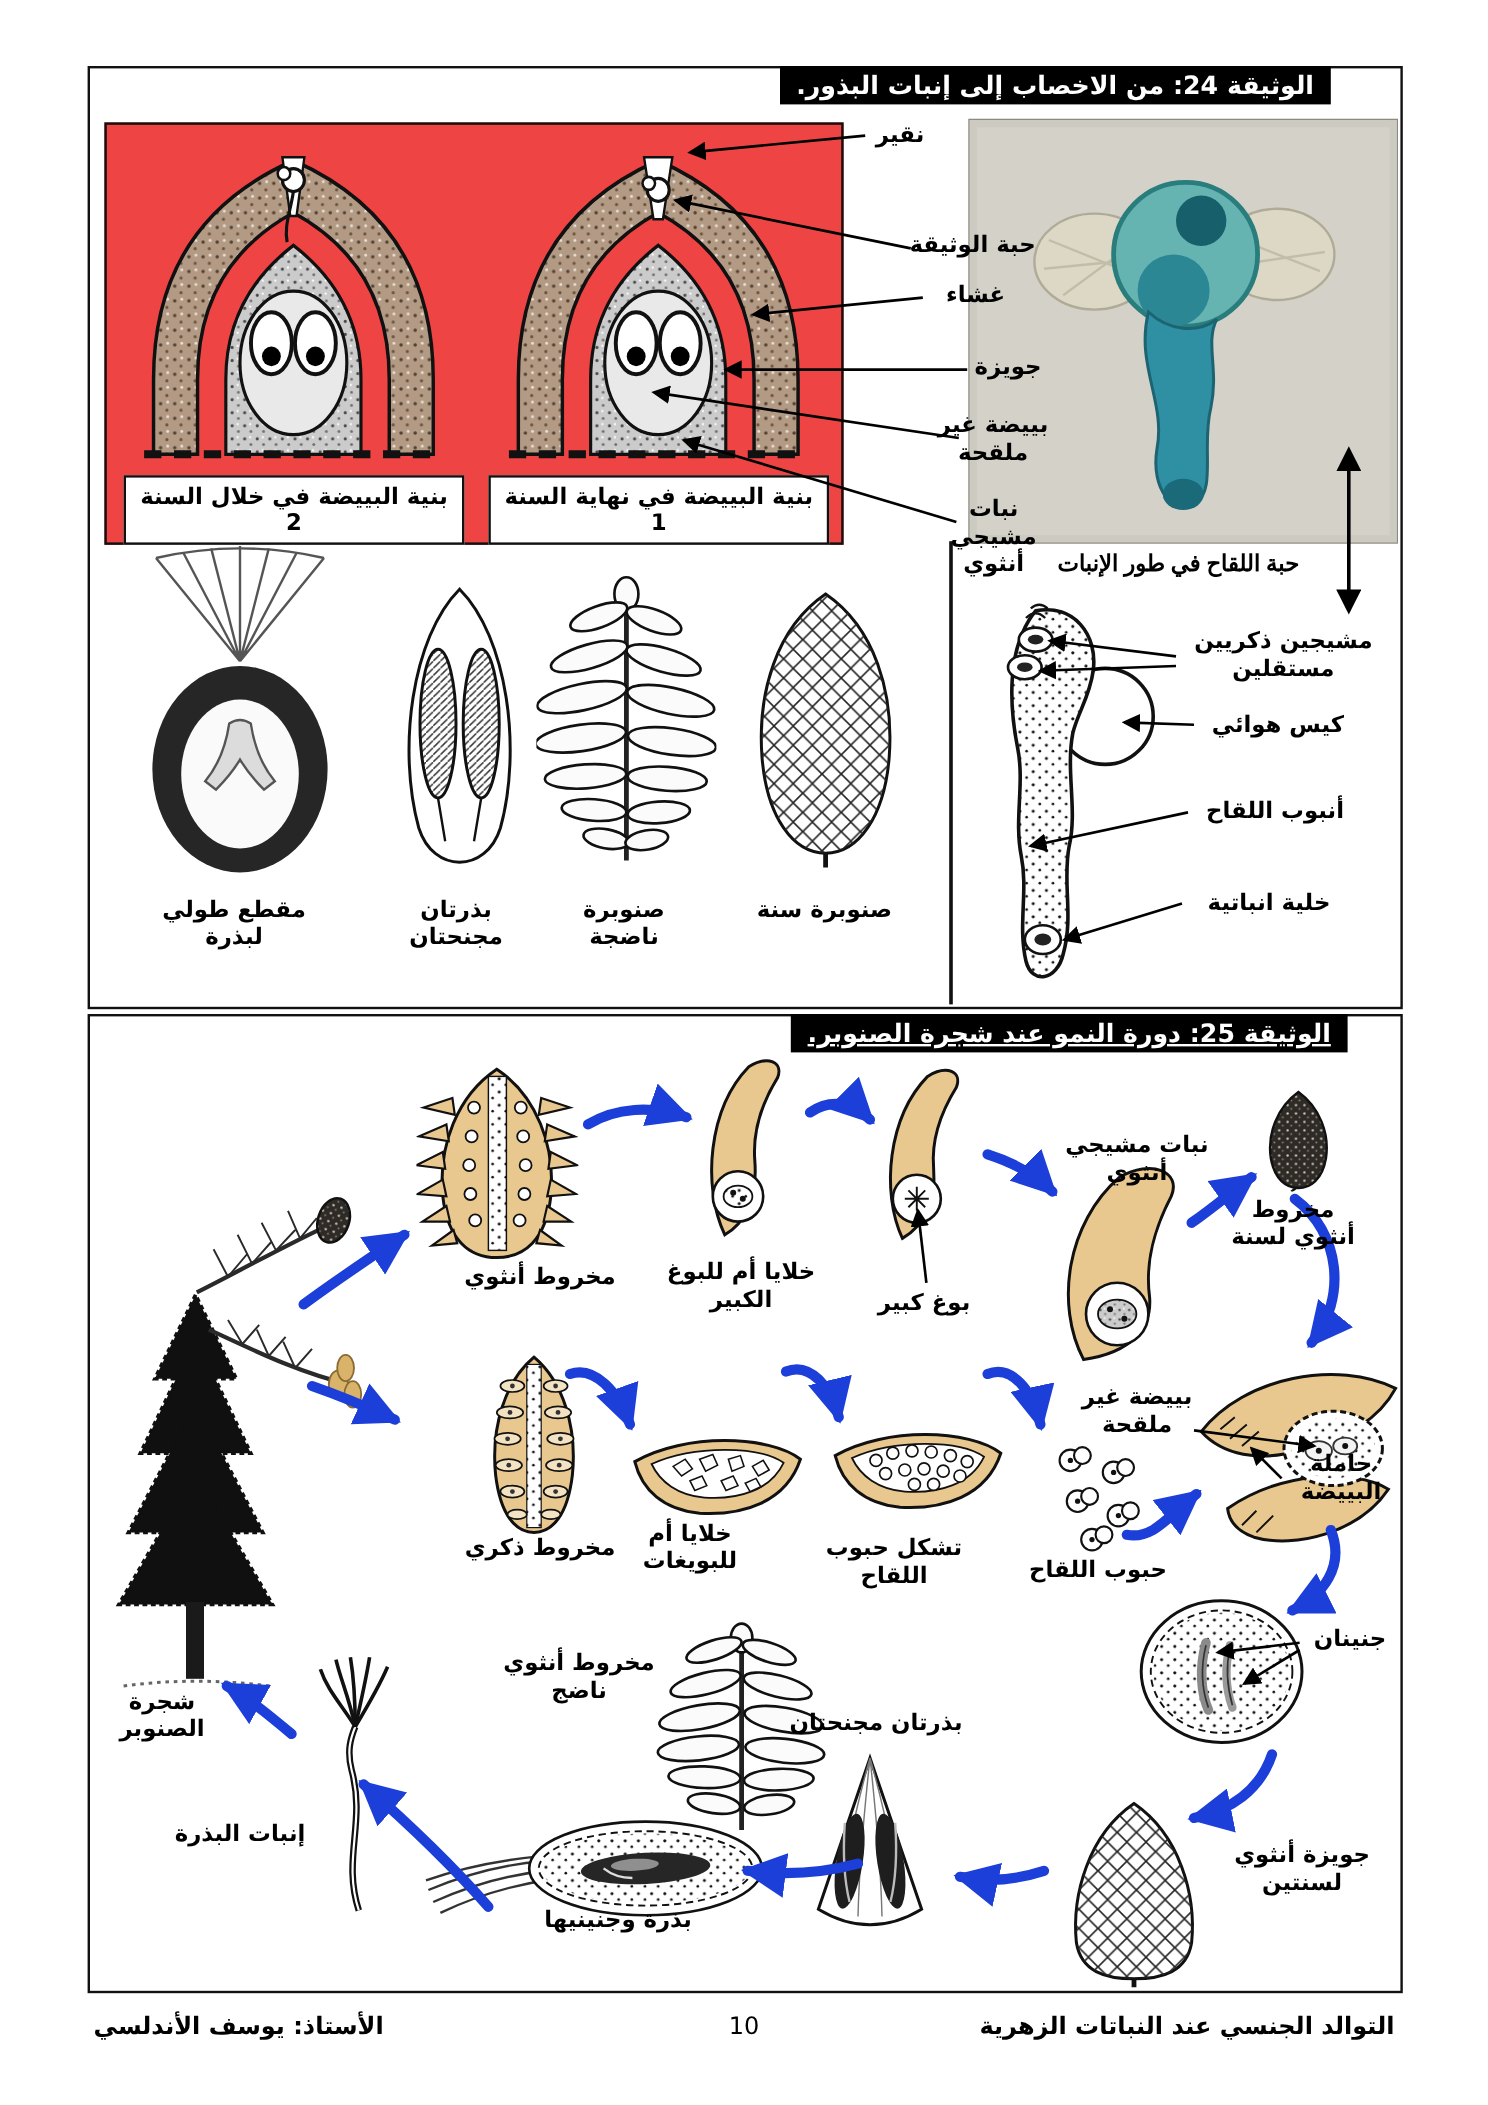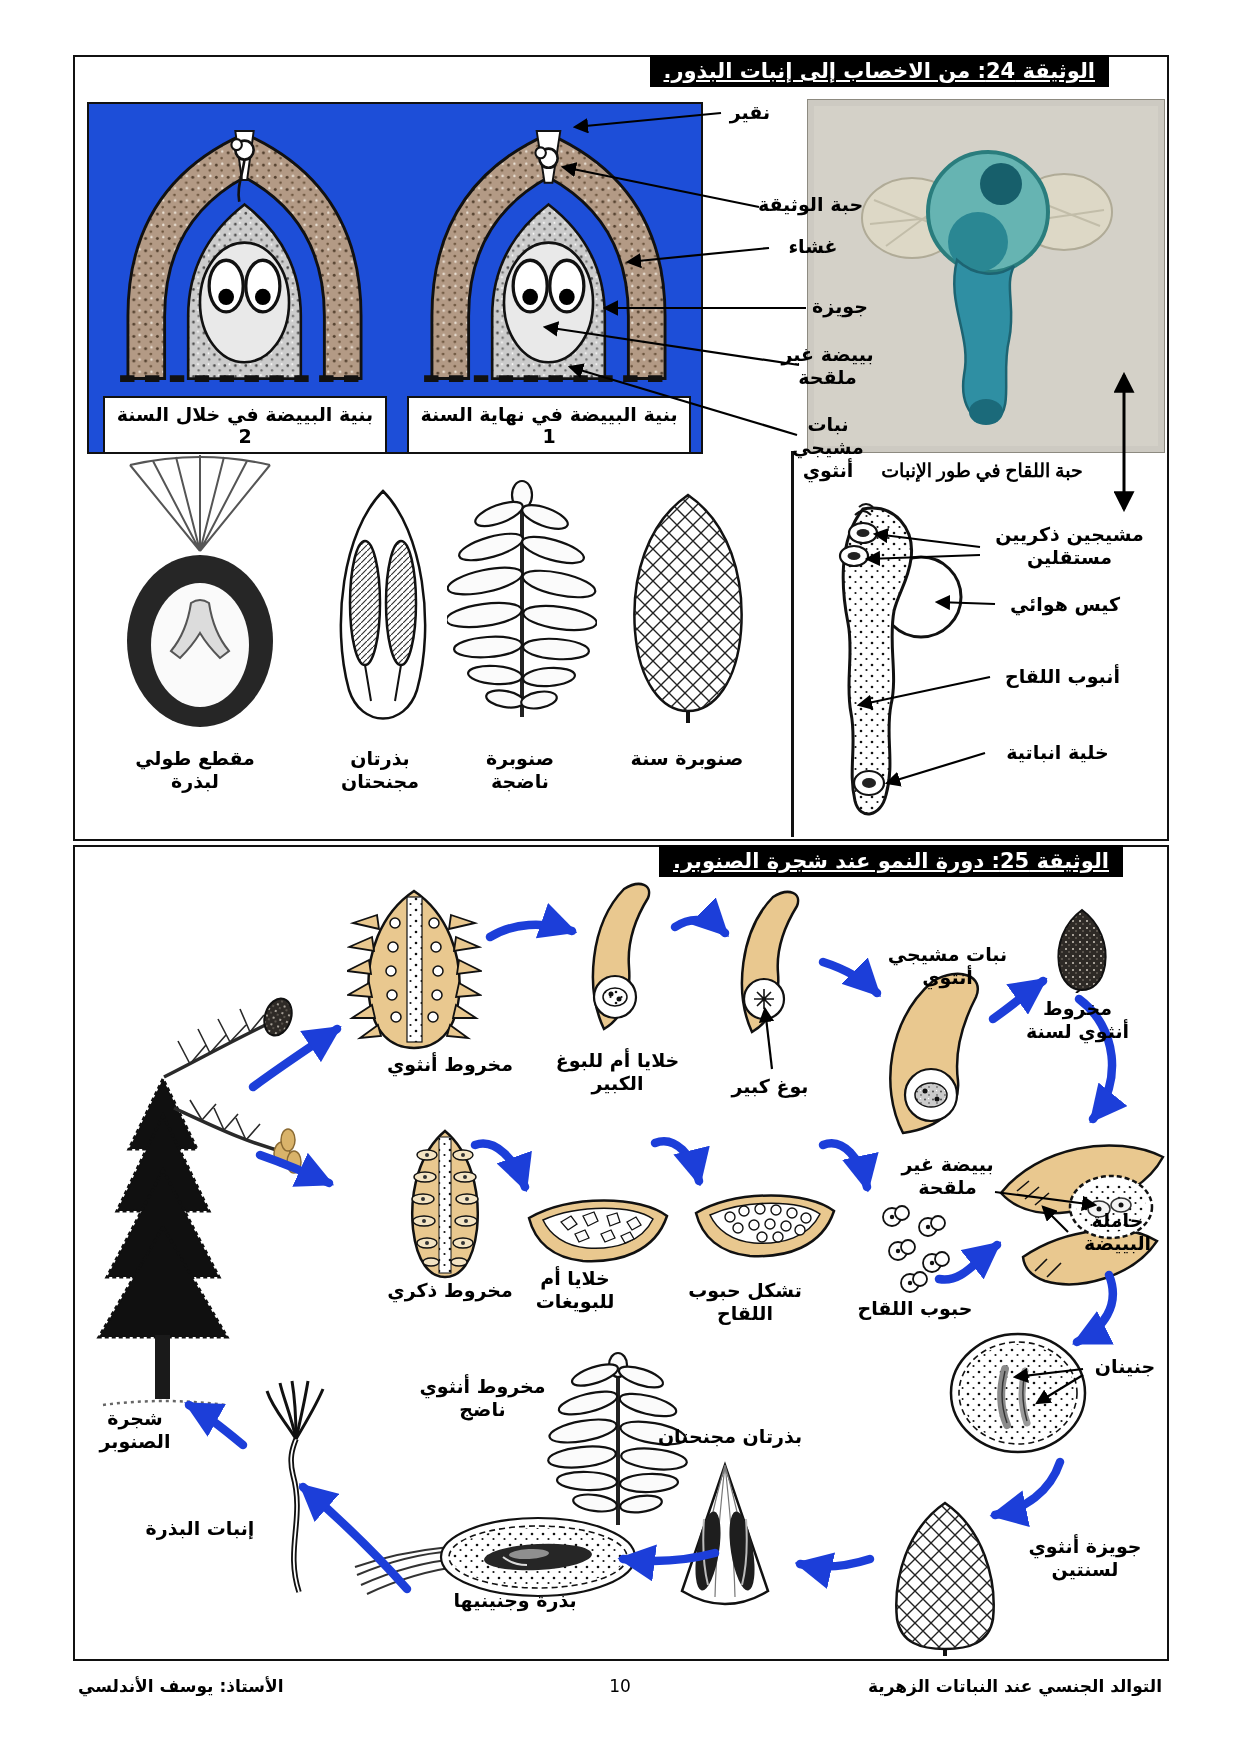--- a/index.html
+++ b/index.html
@@ -1,30 +1,30 @@
 <!DOCTYPE html>
 <html lang="ar"><head>
 <meta charset="utf-8">
 <style>
   html,body{margin:0;padding:0;background:#fff;}
   .page{position:relative;width:1240px;height:1754px;background:#fff;overflow:hidden;
         font-family:"DejaVu Sans",sans-serif;color:#000;}
   .docbox{position:absolute;border:2.5px solid #111;background:#fff;}
   .titlebar{position:absolute;background:#000;color:#fff;font-weight:bold;font-size:21px;
             padding:4px 14px;direction:rtl;white-space:nowrap;z-index:6;}
-  .subbox{position:absolute;border:2.5px solid #111;background:#1d4ed8;text-decoration:underline;}
+  .subbox{position:absolute;border:2.5px solid #111;background:#ef4444;text-decoration:underline;}
   .capbox{position:absolute;border:2.5px solid #111;background:#fff;direction:rtl;
           font-weight:bold;font-size:19px;text-align:center;padding:5px 4px;}
   .lbl{position:absolute;font-weight:bold;font-size:19px;direction:rtl;text-align:center;
        line-height:1.22;z-index:5;}
   .fig{position:absolute;}
   .overlay{position:absolute;left:0;top:0;z-index:4;pointer-events:none;}
   .photo{position:absolute;border:1px solid #8d8a80;background:#cdcac2;}
   .divider-v{position:absolute;background:#111;}
-  .footer-text{position:absolute;font-weight:bold;font-size:17px;direction:rtl;white-space:nowrap;}
+  .footer-text{position:absolute;font-weight:bold;font-size:20px;direction:rtl;white-space:nowrap;}
 </style>
 </head>
 <body>
 
 <div class="page">
 
 <svg width="0" height="0" style="position:absolute">
   <defs>
     <pattern id="spk" width="9" height="9" patternUnits="userSpaceOnUse">
       <rect width="9" height="9" fill="#b39a85"></rect>
@@ -56,21 +56,21 @@
     <marker id="mblue" viewBox="0 0 10 10" refX="8.5" refY="5" markerWidth="4.4" markerHeight="4.4" orient="auto-start-reverse">
       <path d="M0,0 L10,5 L0,10 Z" fill="#1c3ed9"></path>
     </marker>
     <marker id="mblk" viewBox="0 0 10 10" refX="8.5" refY="5" markerWidth="7" markerHeight="7" orient="auto-start-reverse">
       <path d="M0,0 L10,5 L0,10 Z" fill="#000"></path>
     </marker>
   </defs>
 </svg>
 
 <section class="docbox" style="left:73px;top:55px;width:1092px;height:782px;">
-  <div class="titlebar" style="top:-2px;right:58px;text-decoration:underline;">الوثيقة 24: من الاخصاب إلى إنبات البذور.</div>
+  <div class="titlebar" style="top:-2px;right:58px;">الوثيقة 24: من الاخصاب إلى إنبات البذور.</div>
 
   <div class="subbox" style="left:12px;top:45px;width:612px;height:348px;">
 
     <svg class="fig" style="left:18px;top:8px;" width="275" height="272" viewBox="0 0 210 200" preserveAspectRatio="none">
       <path d="M16,196 L16,150 Q16,54 105,16 Q194,54 194,150 L194,196 L166,196 L166,150 Q166,80 105,48 Q44,80 44,150 L44,196 Z" fill="url(#spk)" stroke="#111" stroke-width="2.2"></path>
       <path d="M98,14 L112,14 L107,50 L103,50 Z" fill="#fff" stroke="#111" stroke-width="1.5"></path>
       <path d="M62,196 L62,150 Q62,100 105,68 Q148,100 148,150 L148,196 Z" fill="url(#stg)" stroke="#111" stroke-width="2"></path>
       <ellipse cx="105" cy="140" rx="34" ry="44" fill="#e9e9e9" stroke="#111" stroke-width="2"></ellipse>
       <ellipse cx="91" cy="128" rx="13" ry="19" fill="#fff" stroke="#111" stroke-width="2.5"></ellipse>
       <ellipse cx="119" cy="128" rx="13" ry="19" fill="#fff" stroke="#111" stroke-width="2.5"></ellipse>

